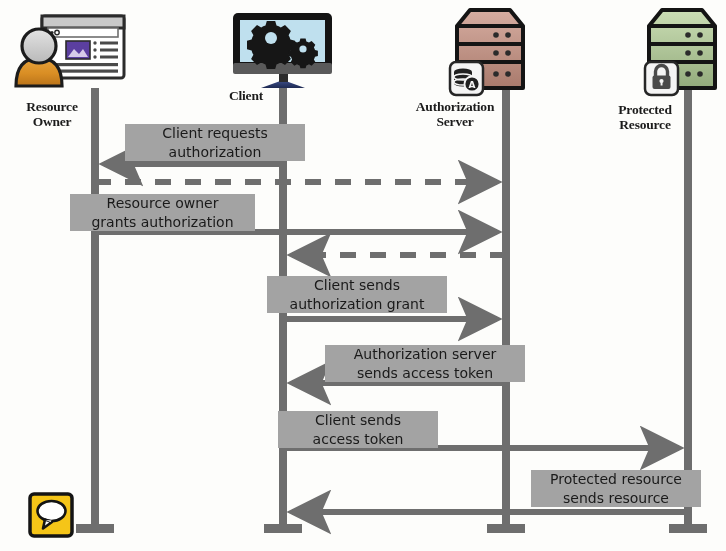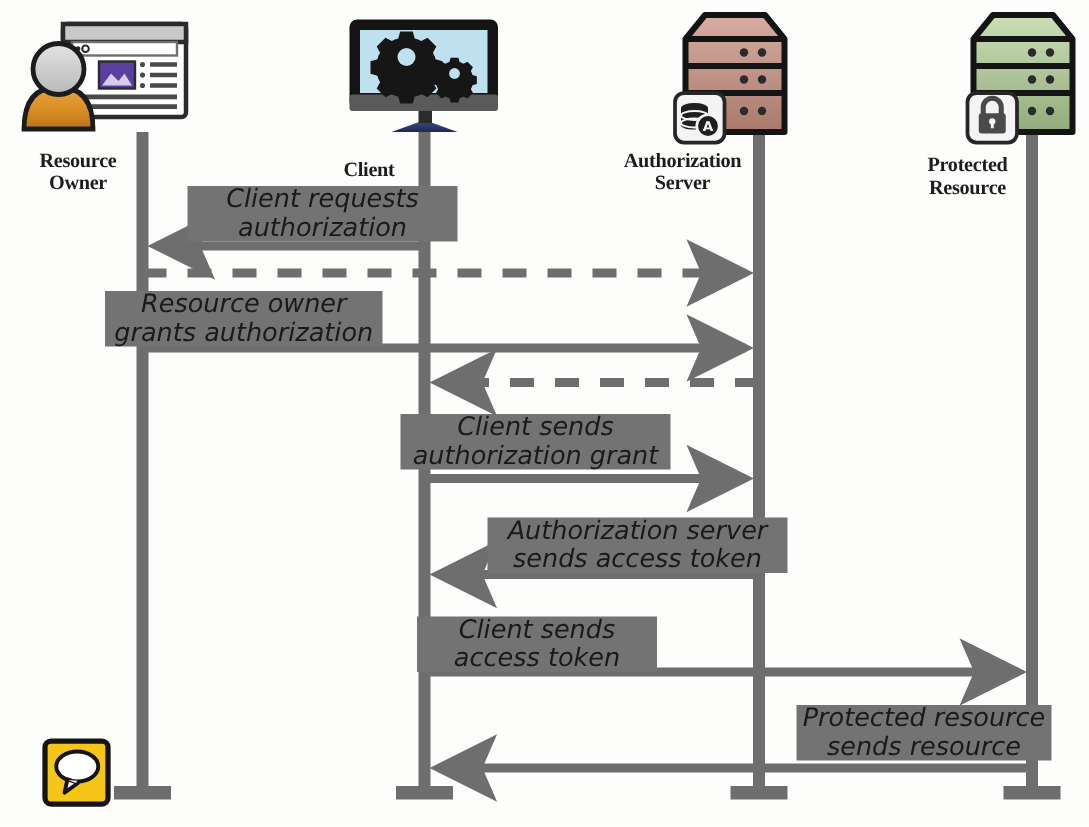--- a/index.html
+++ b/index.html
@@ -35,27 +35,26 @@
     color: #1c1c1c;
     letter-spacing: -0.2px;
     white-space: pre-line;
     pointer-events: none;
   }
   .msg-label {
     position: absolute;
     text-align: center;
     font-family: "DejaVu Sans", "Liberation Sans", sans-serif;
     font-weight: normal;
-    font-size: 17px;
+    font-size: 14px;
     line-height: 18.5px;
     color: #1a1a1a;
     white-space: pre-line;
-    background: #737373;
+    background: #a3a3a3;
     pointer-events: none;
-    font-style: italic;
   }
 </style>
 </head>
 <body>
 
 <div id="diagram-root">
 
   <svg id="diagram-svg" viewBox="0 0 726 551">
     <defs>
       <marker id="arrowR" viewBox="0 0 12 12" refX="10.5" refY="6" markerWidth="7.5" markerHeight="7.5" orient="auto-start-reverse">
@@ -235,21 +234,21 @@
       <g>
         <ellipse cx="51.5" cy="511" rx="14" ry="10" fill="#ffffff" stroke="#141414" stroke-width="2.6"></ellipse>
         <path d="M 45 519.5 l -2 9 l 9 -6.5 z" fill="#ffffff" stroke="#141414" stroke-width="2.6" stroke-linejoin="round"></path>
         <path d="M 45.5 520 l 6 0.5 l -1 1.5 z" fill="#ffffff"></path>
       </g>
     </g>
   </svg>
 
   <div class="actor-label" style="left:2px; top:99px; width:100px;">Resource
 Owner</div>
-  <div class="actor-label" style="left:196px; top:105px; width:100px;">Client</div>
+  <div class="actor-label" style="left:196px; top:88px; width:100px;">Client</div>
   <div class="actor-label" style="left:390px; top:99px; width:130px;">Authorization
 Server</div>
   <div class="actor-label" style="left:583px; top:102px; width:124px;">Protected
 Resource</div>
 
   <div class="msg-label" style="left:125px; top:124px; width:180px;">Client requests
 authorization</div>
   <div class="msg-label" style="left:70px; top:194px; width:185px;">Resource owner
 grants authorization</div>
   <div class="msg-label" style="left:267px; top:276px; width:180px;">Client sends

